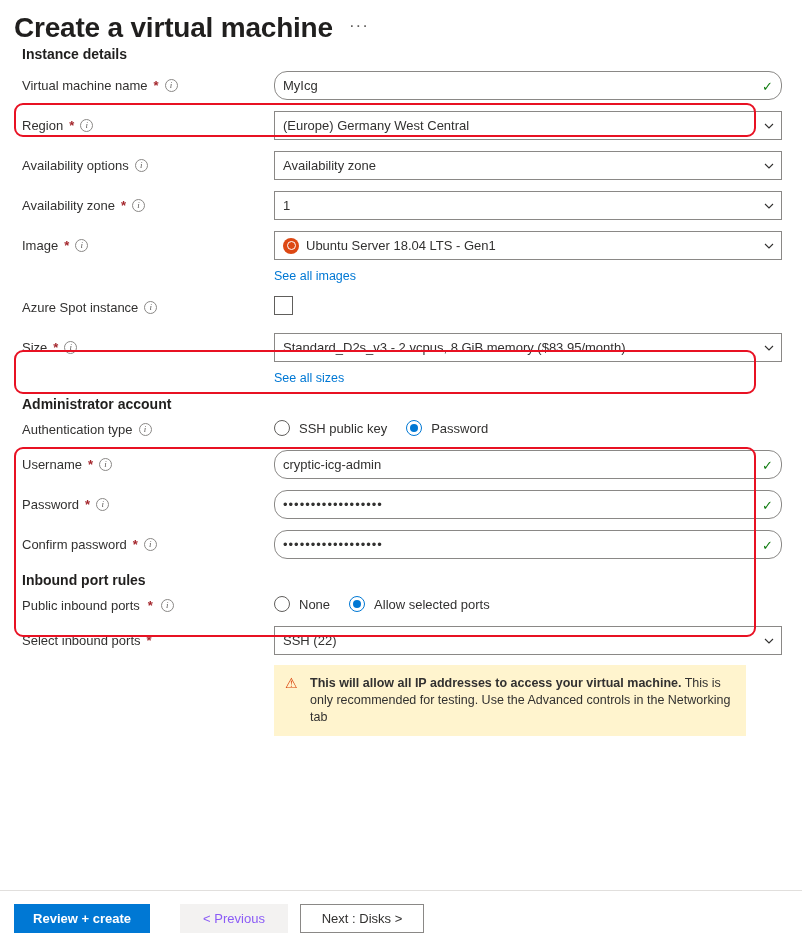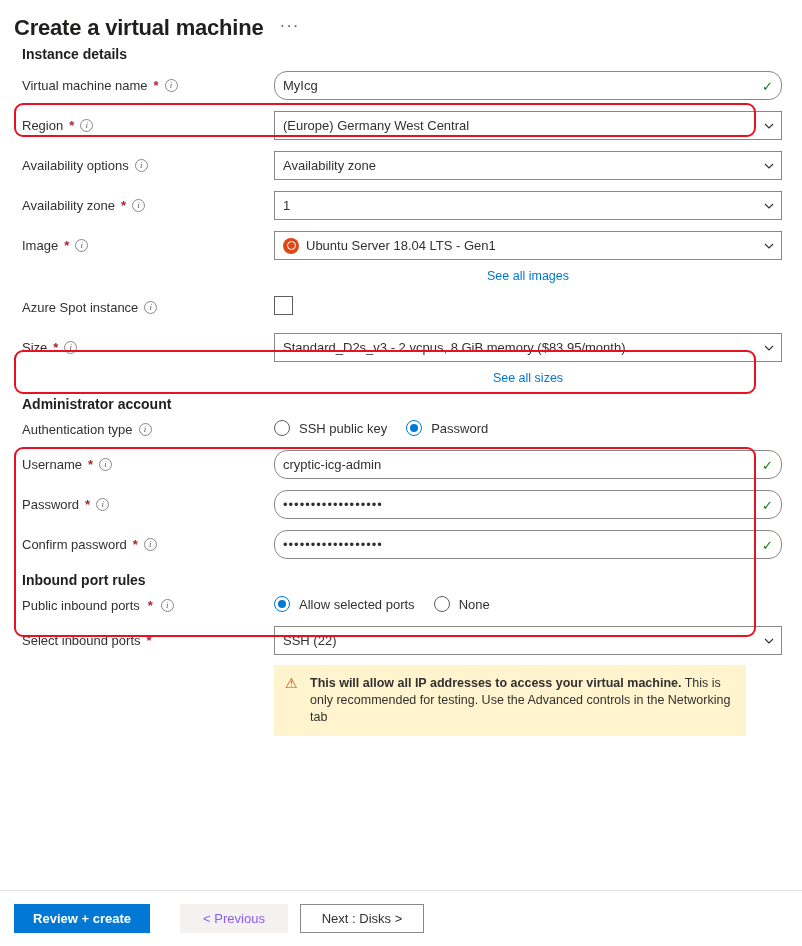--- a/index.html
+++ b/index.html
@@ -18,21 +18,21 @@
   }
 
   
   .header {
     display: flex;
     align-items: center;
     padding: 10px 0 0 14px;
     height: 46px;
   }
   .page-title {
-    font-size: 22px;
+    font-size: 28px;
     font-weight: bold;
     color: #201f1e;
     letter-spacing: -0.2px;
   }
   .ellipsis-btn {
     margin-left: 16px;
     font-size: 17px;
     color: #605e5c;
     letter-spacing: 1px;
     line-height: 1;
@@ -119,21 +119,20 @@
   }
   .link {
     font-size: 12.5px;
     color: #0078d4;
     text-decoration: none;
     display: inline-block;
     margin-top: 3px;
   }
   .sub-link-row {
     margin: -4px 0 8px 252px;
-    text-align: center;
   }
 
   .checkbox {
     width: 19px; height: 19px;
     border: 1px solid #605e5c;
     background: #fff;
     display: inline-block;
   }
 
   .radio-group { display: flex; flex-direction: row; gap: 19px; }
@@ -432,26 +431,26 @@
 
     <div class="row tall" style="height:auto;margin-bottom:12px;">
       <div class="label" style="padding-top:2px;gap:8px;">
         <span>Public inbound ports</span>
         <span class="req">*</span>
         <span class="info-icon">i</span>
       </div>
       <div class="field">
         <div class="radio-group">
           <label class="radio-opt">
+            <span class="radio"></span>
+            <span>None</span>
+          </label>
+          <label class="radio-opt">
             <span class="radio checked"></span>
             <span>Allow selected ports</span>
-          </label>
-          <label class="radio-opt">
-            <span class="radio"></span>
-            <span>None</span>
           </label>
         </div>
       </div>
     </div>
 
     <div class="row">
       <div class="label">
         <span>Select inbound ports</span>
         <span class="req">*</span>
       </div>

